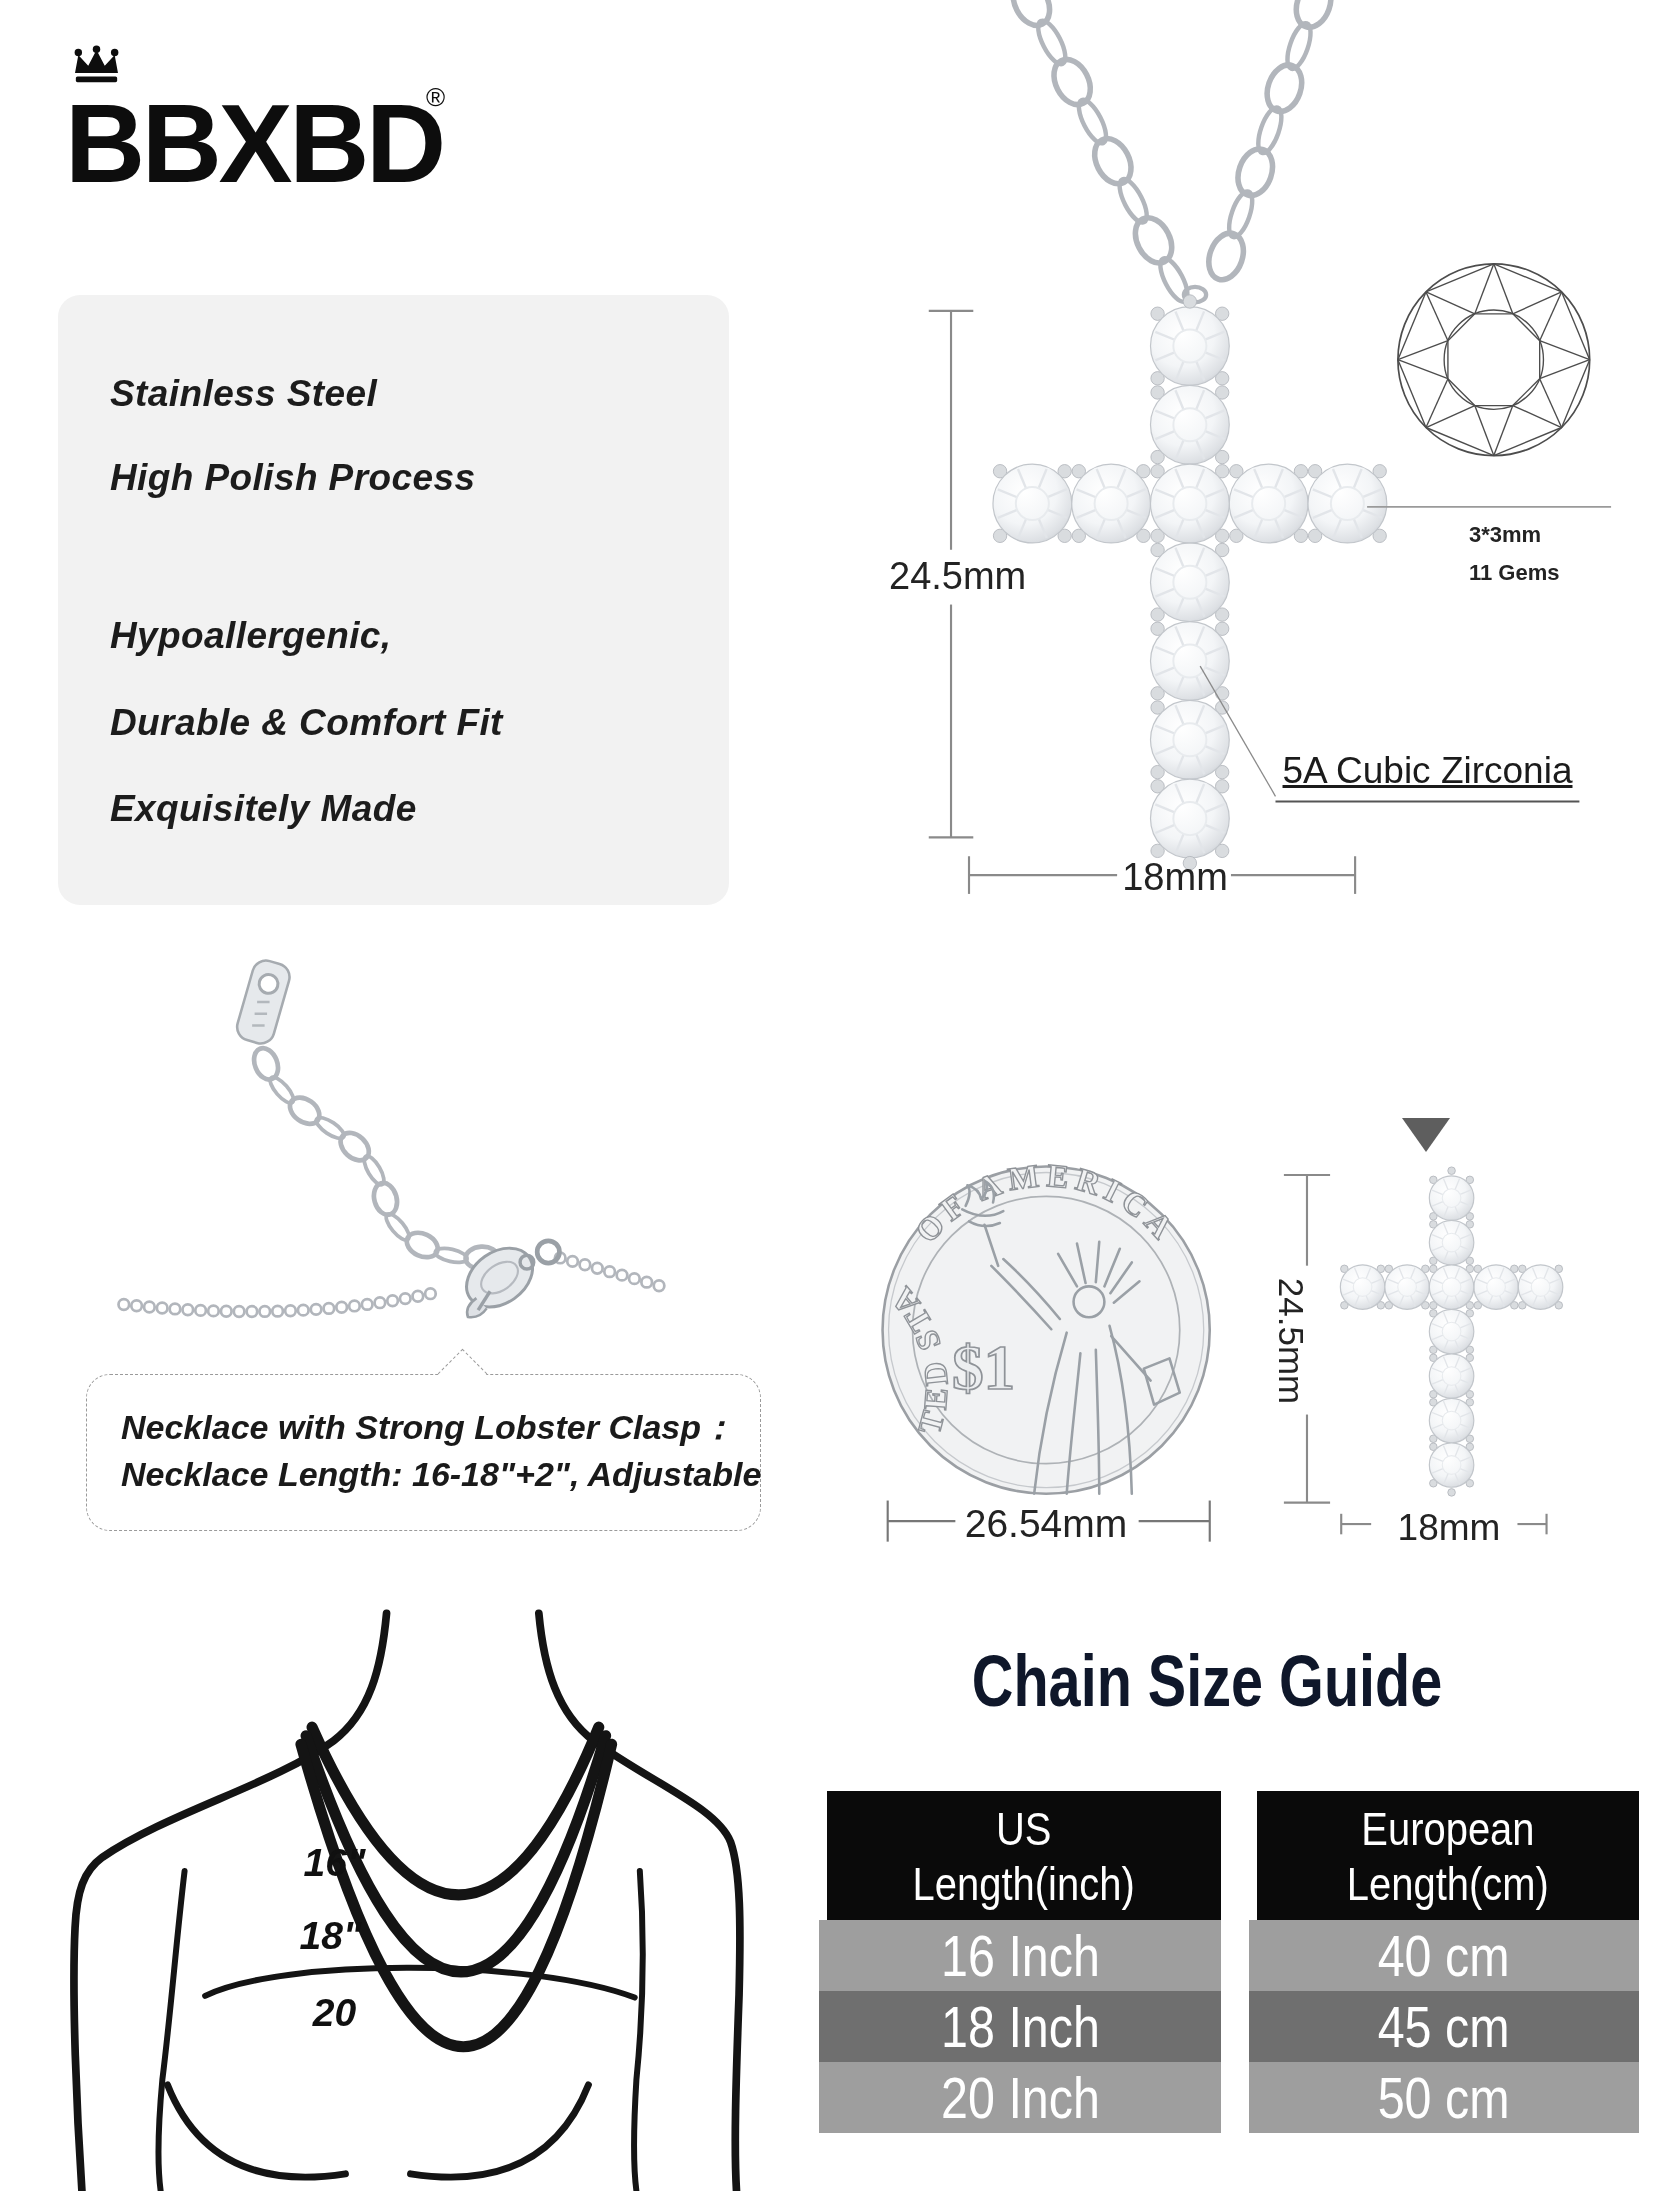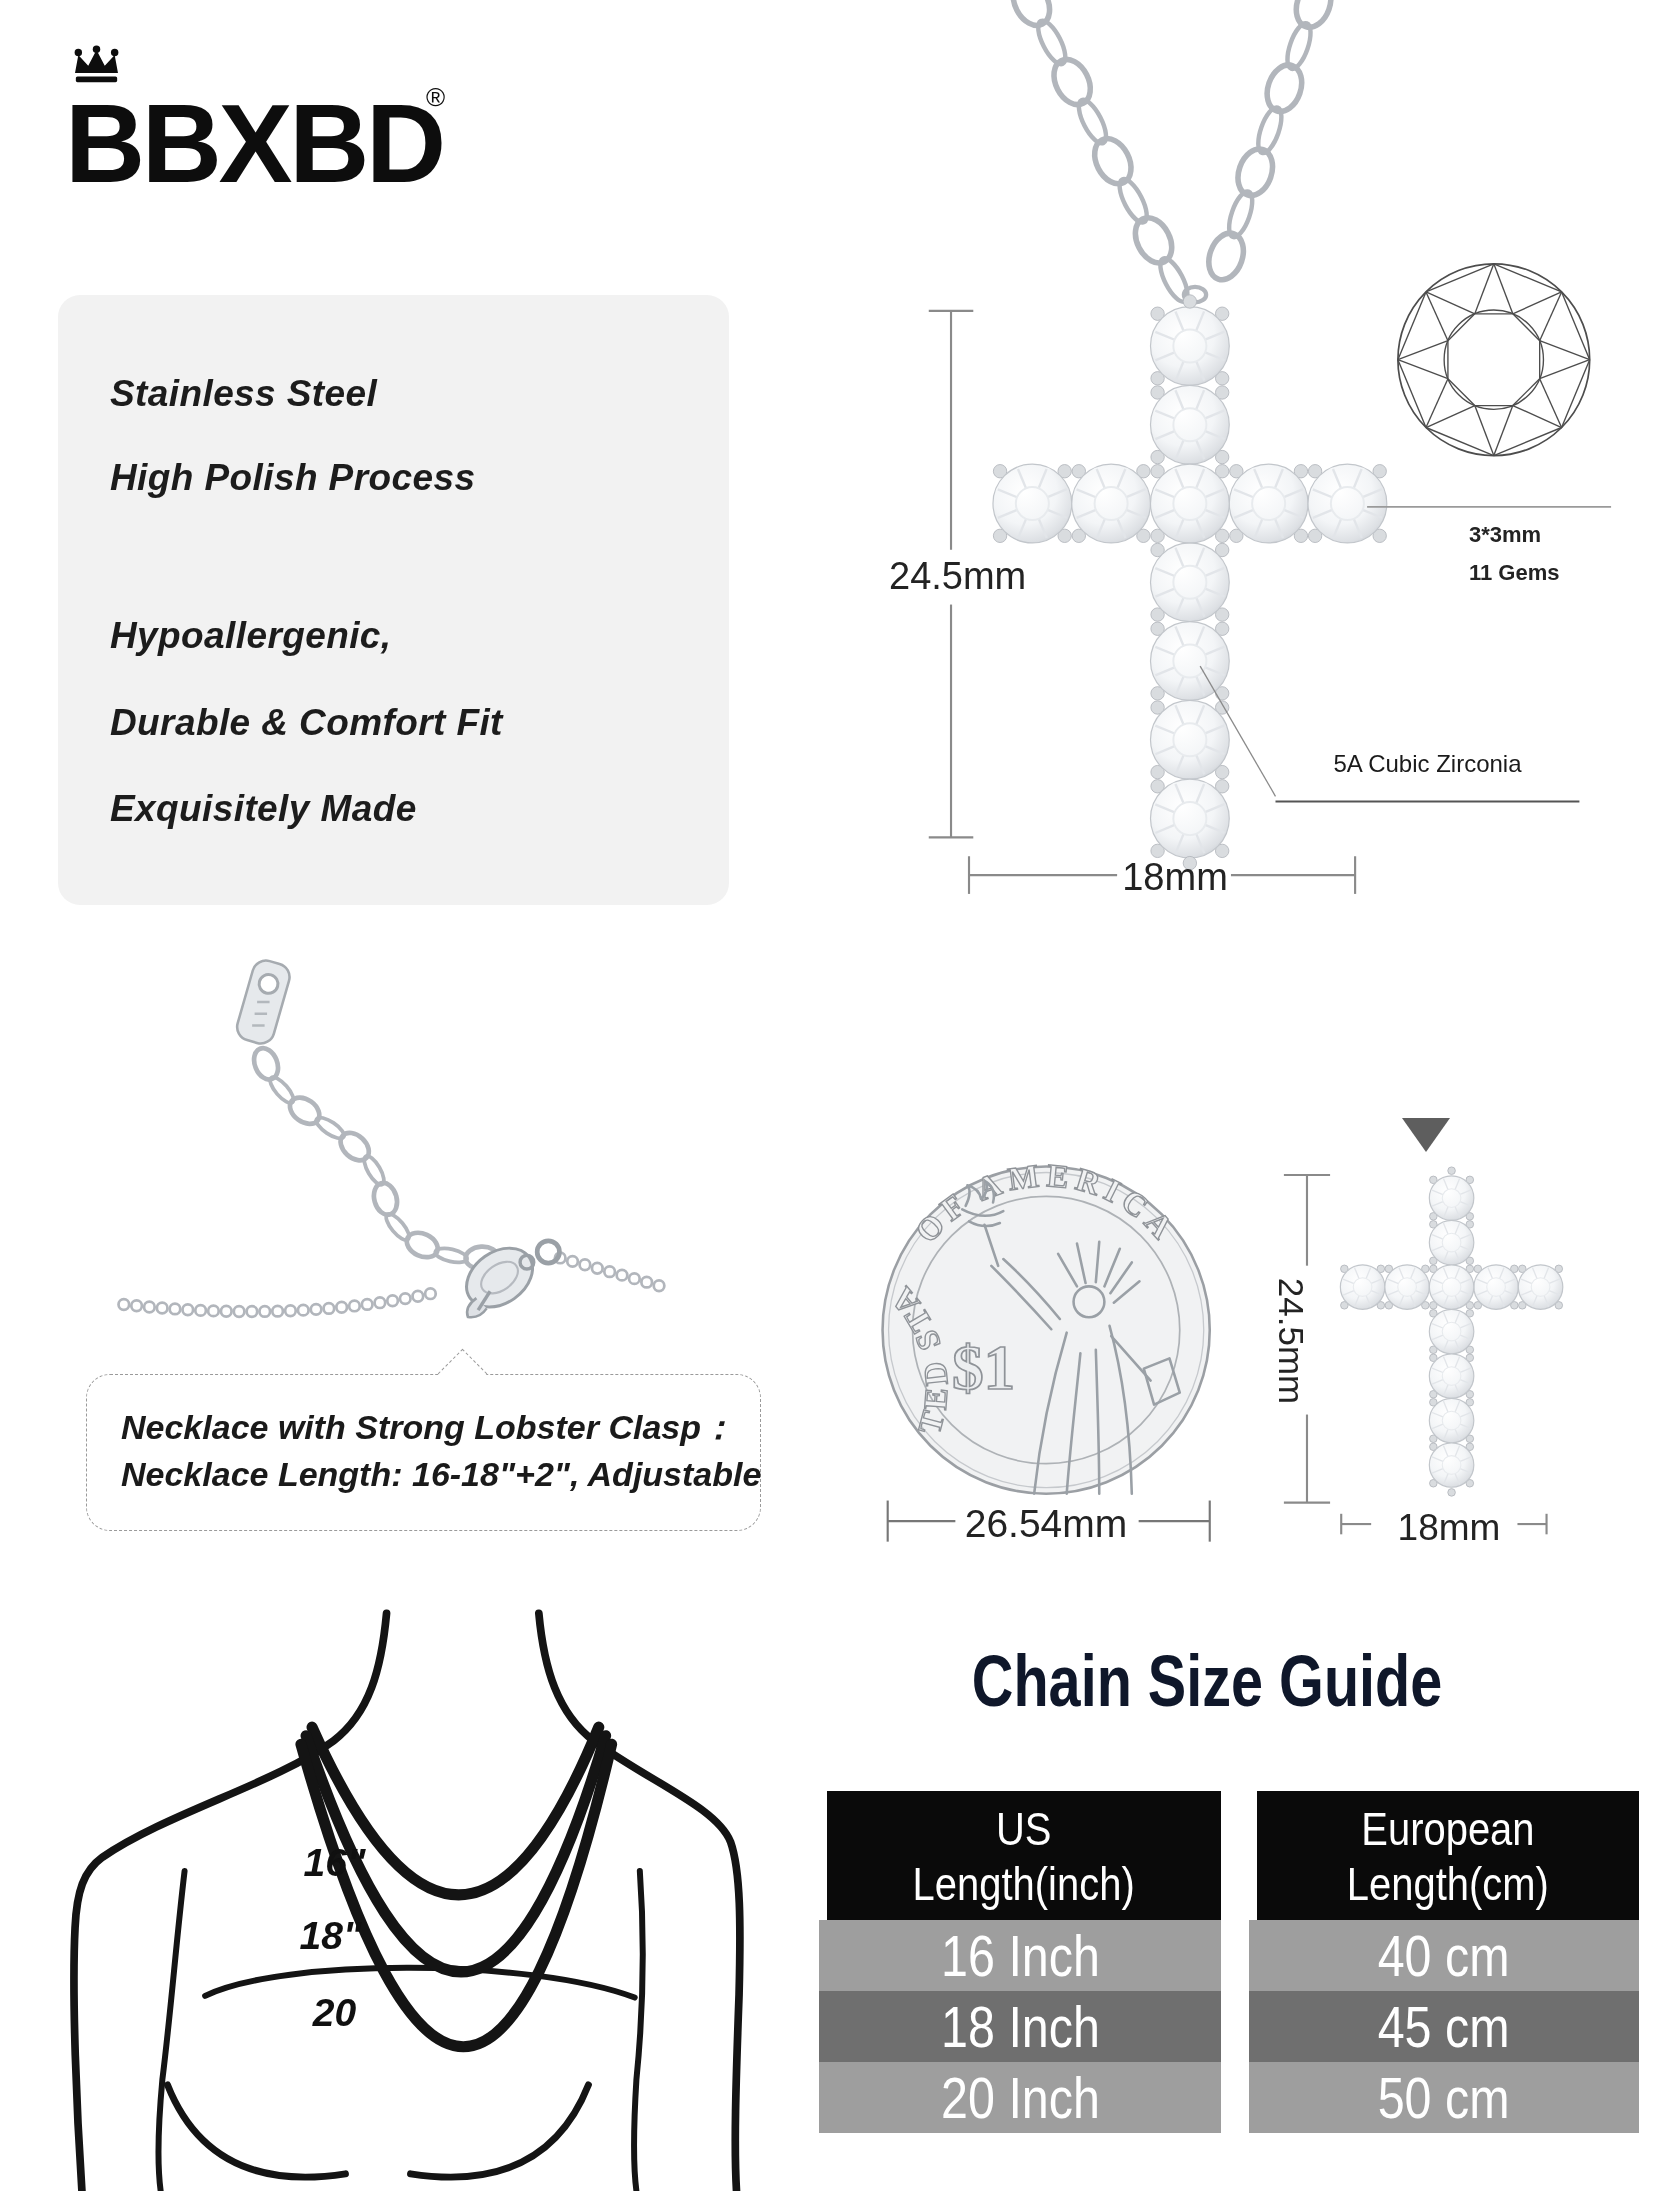--- a/index.html
+++ b/index.html
@@ -11,21 +11,21 @@
   .reg-mark{position:absolute;left:426px;top:82px;font-size:26px;color:#0d0d0d;}
   
   .features-box{position:absolute;left:58px;top:295px;width:671px;height:610px;
                 background:#f2f2f2;border-radius:22px;}
   .feature-line{position:absolute;left:110px;font-size:37px;font-style:italic;font-weight:600;
                 color:#1c1c1c;letter-spacing:0.4px;white-space:nowrap;}
   
   .dim-label{position:absolute;font-size:38px;color:#232323;text-align:center;white-space:nowrap;}
   .gem-label{position:absolute;left:1469px;font-size:22px;color:#232323;white-space:nowrap;font-weight:bold;}
   .material-label{position:absolute;left:1265px;top:750px;width:325px;text-align:center;
-                  font-size:24px;color:#1b1b1b;white-space:nowrap;}
+                  font-size:37px;color:#1b1b1b;white-space:nowrap;text-decoration:underline;}
   .rot90{transform:rotate(90deg);}
   
   .clasp-note{position:absolute;left:86px;top:1374px;width:675px;height:157px;background:#fff;
               border:1.7px dashed #9a9a9a;border-radius:24px;box-sizing:border-box;padding:29px 0 0 34px;}
   .clasp-note .pointer{position:absolute;top:-19px;left:358px;width:34px;height:34px;background:#fff;
               border-left:1.7px dashed #9a9a9a;border-top:1.7px dashed #9a9a9a;transform:rotate(45deg);}
   .note-line{font-size:34px;font-style:italic;font-weight:600;color:#1a1a1a;line-height:47px;white-space:nowrap;}
   
   .callout{position:absolute;left:1243px;top:995px;width:381px;height:127px;background:#5e5e5e;
            border-radius:33px;display:flex;align-items:center;justify-content:center;}

